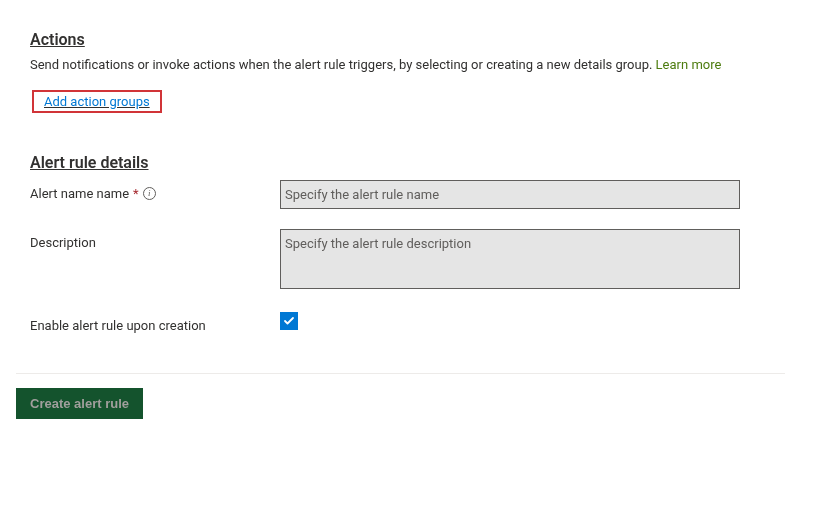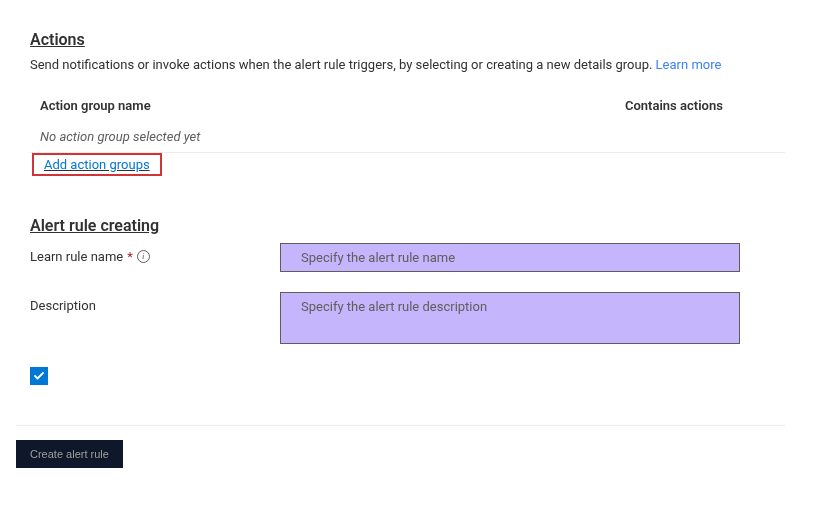--- a/index.html
+++ b/index.html
@@ -17,21 +17,21 @@
       color: #323130;
       margin-bottom: 8px;
       text-decoration: underline;
     }
     .section-desc {
       font-size: 13px;
       color: #323130;
       margin-bottom: 18px;
     }
     .link {
-      color: #3b82f6;
+      color: #4d7c0f;
       text-decoration: none;
       cursor: pointer;
     }
     .action-table {
       width: 100%;
     }
     .action-table-header {
       display: flex;
       justify-content: space-between;
       padding: 8px 10px;
@@ -90,100 +90,94 @@
       line-height: 1;
       cursor: default;
     }
     .form-control {
       flex: 1;
       max-width: 460px;
     }
     input[type="text"].text-input, textarea.text-area {
       width: 100%;
       border: 1px solid #605e5c;
-      padding: 6px 20px;
+      padding: 6px 4px;
       font-family: inherit;
       font-size: 13px;
       color: #323130;
       outline: none;
-      background: #c4b5fd;
+      background: #e5e5e5;
     }
     input[type="text"].text-input::placeholder,
     textarea.text-area::placeholder { color: #605e5c; }
-    textarea.text-area { height: 52px; resize: none; }
+    textarea.text-area { height: 60px; resize: none; }
     .checkbox-box {
       width: 18px;
       height: 18px;
       background: #0078d4;
       display: inline-flex;
       align-items: center;
       justify-content: center;
       cursor: pointer;
     }
     .checkbox-box svg { display: block; }
     .footer-bar {
       border-top: 1px solid #edebe9;
       padding: 14px 0 20px 0;
       margin-top: 40px;
       margin-left: -14px;
     }
     .create-btn {
-      background: #0f172a;
+      background: #14532d;
       color: #a19f9d;
       border: none;
       padding: 8px 14px;
-      font-size: 11px;
-      font-weight: 400;
+      font-size: 13px;
+      font-weight: 700;
       cursor: default;
     }
   </style>
 </head>
 <body>
 
 <section>
   <h2 class="section-title">Actions</h2>
   <p class="section-desc">
     <span>Send notifications or invoke actions when the alert rule triggers, by selecting or creating a new details group. </span><a class="link">Learn more</a>
   </p>
 
-  <div class="action-table">
-    <div class="action-table-header">
-      <div class="col-name">Action group name</div>
-      <div class="col-contains">Contains actions</div>
-    </div>
-    <div class="action-table-empty">No action group selected yet</div>
-  </div>
 
   <div class="add-action-wrap">
     <span class="add-action-link">Add action groups</span>
   </div>
 </section>
 
 <section class="details-section">
-  <h2 class="section-title">Alert rule creating</h2>
+  <h2 class="section-title">Alert rule details</h2>
 
   <div class="form-row">
     <div class="form-label">
-      <span>Learn rule name</span>
+      <span>Alert name name</span>
       <span class="req-star">*</span>
       <span class="info-icon">i</span>
     </div>
     <div class="form-control">
       <input type="text" class="text-input" placeholder="Specify the alert rule name" style="">
     </div>
   </div>
 
   <div class="form-row">
     <div class="form-label">Description</div>
     <div class="form-control">
       <textarea class="text-area" placeholder="Specify the alert rule description" style=""></textarea>
     </div>
   </div>
 
   <div class="form-row">
+    <div class="form-label">Enable alert rule upon creation</div>
     <div>
       <span class="checkbox-box">
         <svg width="12" height="12" viewBox="0 0 12 12">
           <path d="M2 6 L4.5 8.5 L10 3" stroke="#ffffff" stroke-width="1.8" fill="none" stroke-linecap="round" stroke-linejoin="round"></path>
         </svg>
       </span>
     </div>
   </div>
 </section>
 

